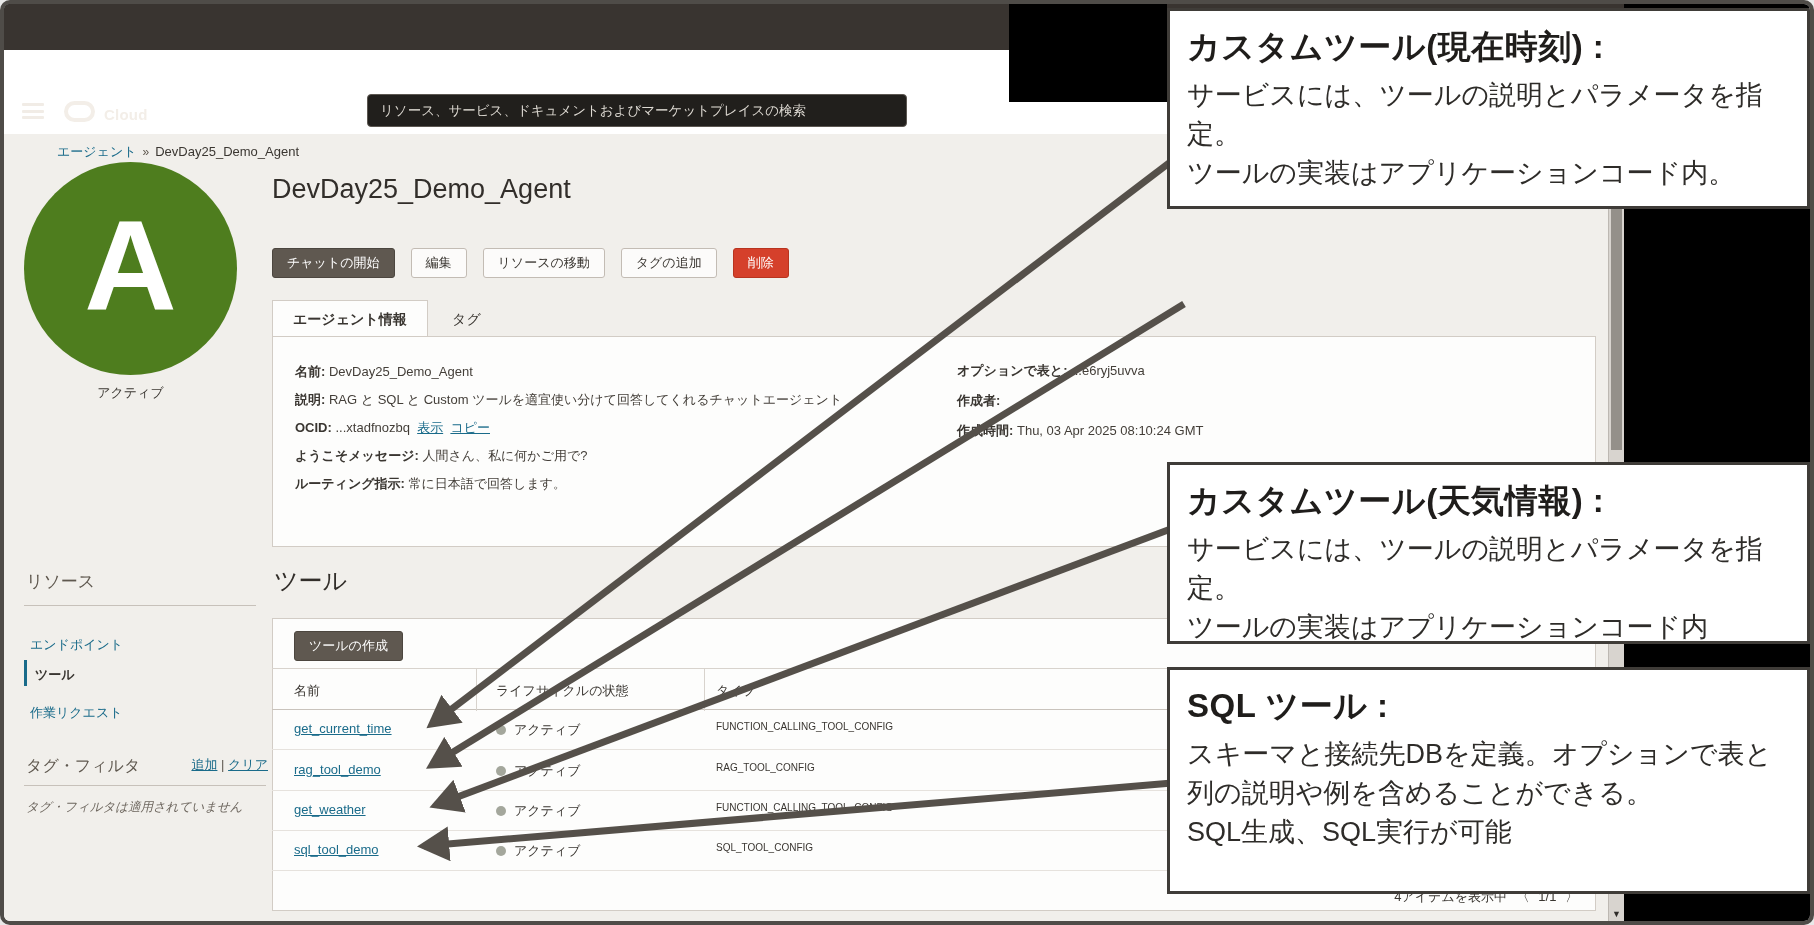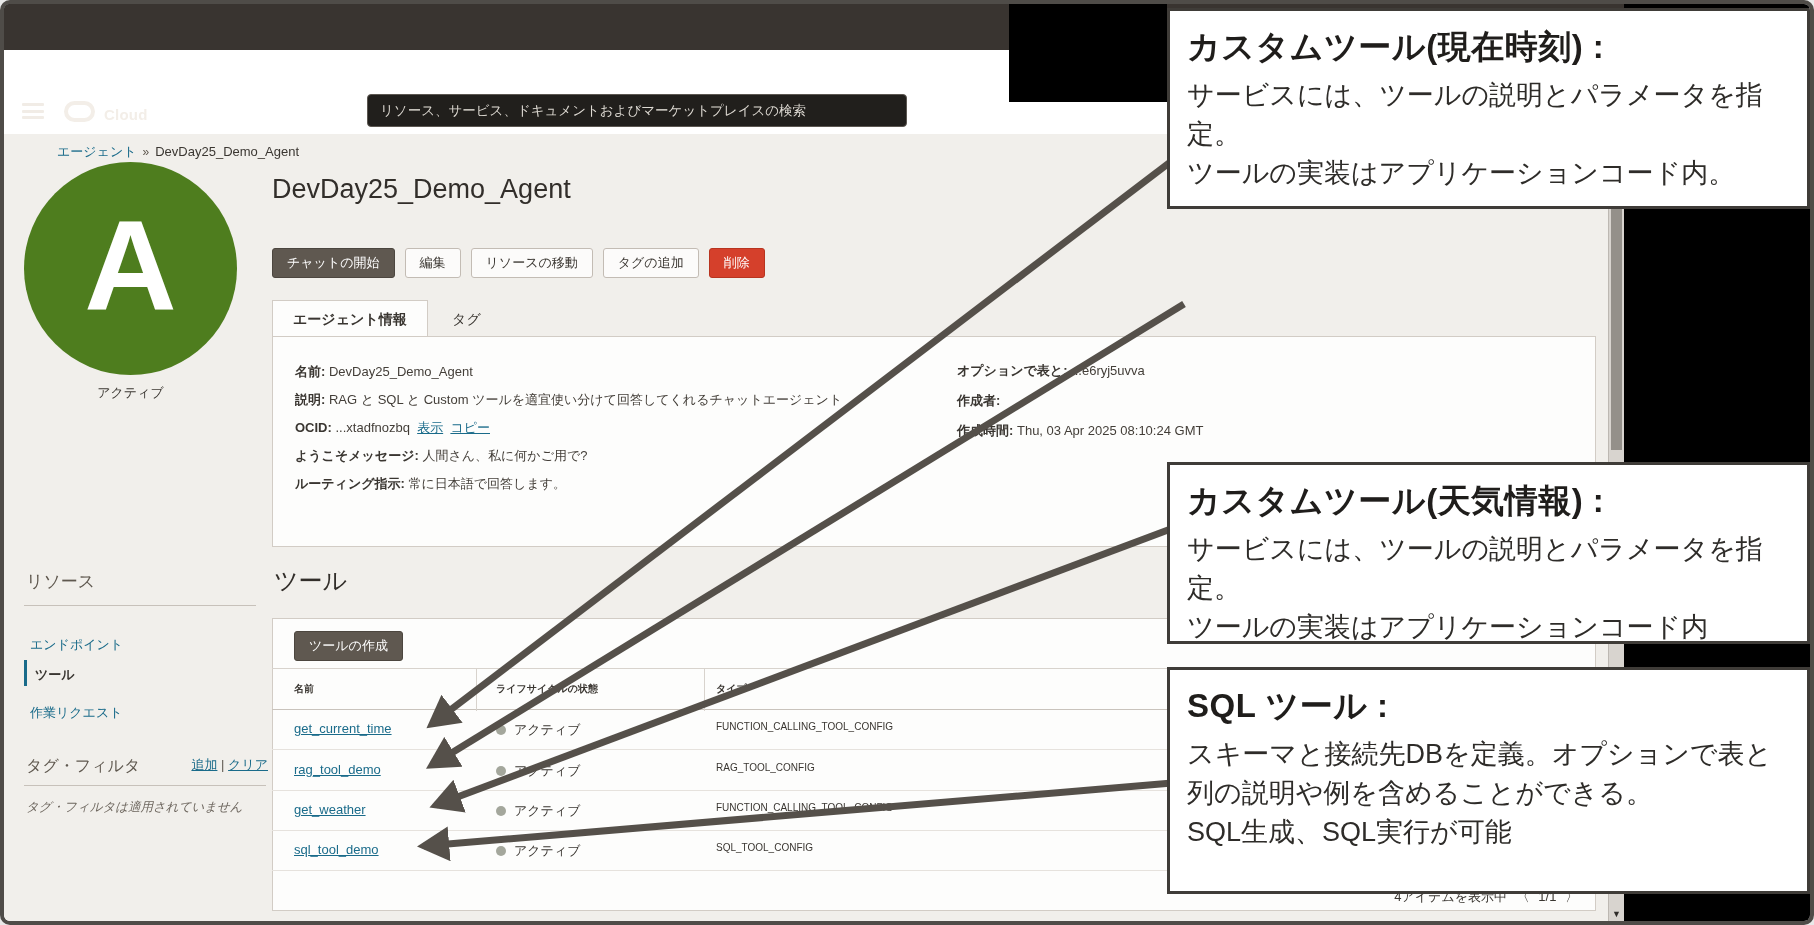--- a/index.html
+++ b/index.html
@@ -25,21 +25,21 @@
   .ulink{color:#1a6b8a;text-decoration:underline;}
   .crumb-sep{color:#5f584f;padding:0 6px;font-size:12px;}
   .crumb-cur{color:#3a3631;}
 
   #avatar{left:20px;top:158px;width:213px;height:213px;border-radius:50%;background:#4e7d1e;
           color:#fff;font-weight:bold;font-size:128px;text-align:center;line-height:208px;}
   #avatar-status{left:20px;top:380px;width:213px;text-align:center;font-size:13px;color:#3a3631;}
 
   #page-title{left:268px;top:170px;font-size:27px;color:#322e2a;}
 
-  .btnrow{left:268px;top:244px;display:flex;gap:10px;border-radius:7px;}
+  .btnrow{left:268px;top:244px;display:flex;gap:16px;border-radius:7px;}
   .btn{height:30px;padding:0 14px;font-size:13px;line-height:28px;border-radius:3px;cursor:pointer;
        border:1px solid #c3bcb4;background:#fcfbfa;color:#3a3631;}
   .btn.primary{background:#5f5850;border-color:#4c463f;color:#fff;}
   .btn.danger{background:#d5402b;border-color:#b8341f;color:#fff;}
 
   .tab{height:37px;line-height:37px;padding:0 20px;font-size:14px;display:inline-block;}
   .tab.active{background:#fdfdfc;border:1px solid #d2ccc5;border-bottom:none;font-weight:bold;color:#3a3631;}
   .tab.idle{color:#3a3631;cursor:pointer;}
 
   .panel{background:#fdfdfc;border:1px solid #d2ccc5;}
@@ -53,21 +53,21 @@
   .divider{height:1px;background:#c7c1ba;}
   .side-link{font-size:13px;color:#1a6b8a;cursor:pointer;}
   .side-active{font-size:13px;font-weight:bold;color:#3a3631;}
   .active-bar{width:3px;height:26px;background:#1a6b8a;}
   .side-note{font-size:12.5px;font-style:italic;color:#6e675f;}
 
   #tools-title{left:270px;top:561px;font-size:24px;color:#322e2a;}
   #tools-panel{left:268px;top:614px;width:1324px;height:293px;}
   #create-tool{left:290px;top:627px;}
   #thead{left:268px;top:664px;width:1324px;height:42px;border-top:1px solid #d8d3cd;border-bottom:1px solid #c9c3bc;}
-  .th{position:absolute;top:13px;font-size:10px;font-weight:bold;color:#3a3631;text-align:center;}
+  .th{position:absolute;top:13px;font-size:13px;font-weight:normal;color:#3a3631;text-align:center;}
   .vsep{position:absolute;top:0;width:1px;height:42px;background:#d8d3cd;}
   .trow{left:268px;width:1324px;height:40px;border-bottom:1px solid #e6e2dd;}
   .td-name{position:absolute;left:22px;top:11px;font-size:13px;}
   .dot{position:absolute;left:224px;top:15px;width:10px;height:10px;border-radius:50%;background:#a4a79c;}
   .td-state{position:absolute;left:242px;top:11px;font-size:13px;color:#3a3631;}
   .td-type{position:absolute;left:444px;top:11px;font-size:10px;color:#3a3631;}
   #pagination{left:1340px;top:884px;width:240px;text-align:right;font-size:13px;color:#3a3631;}
   #pagination .pg{padding:0 5px;color:#3a3631;cursor:pointer;font-size:14px;}
 
   

